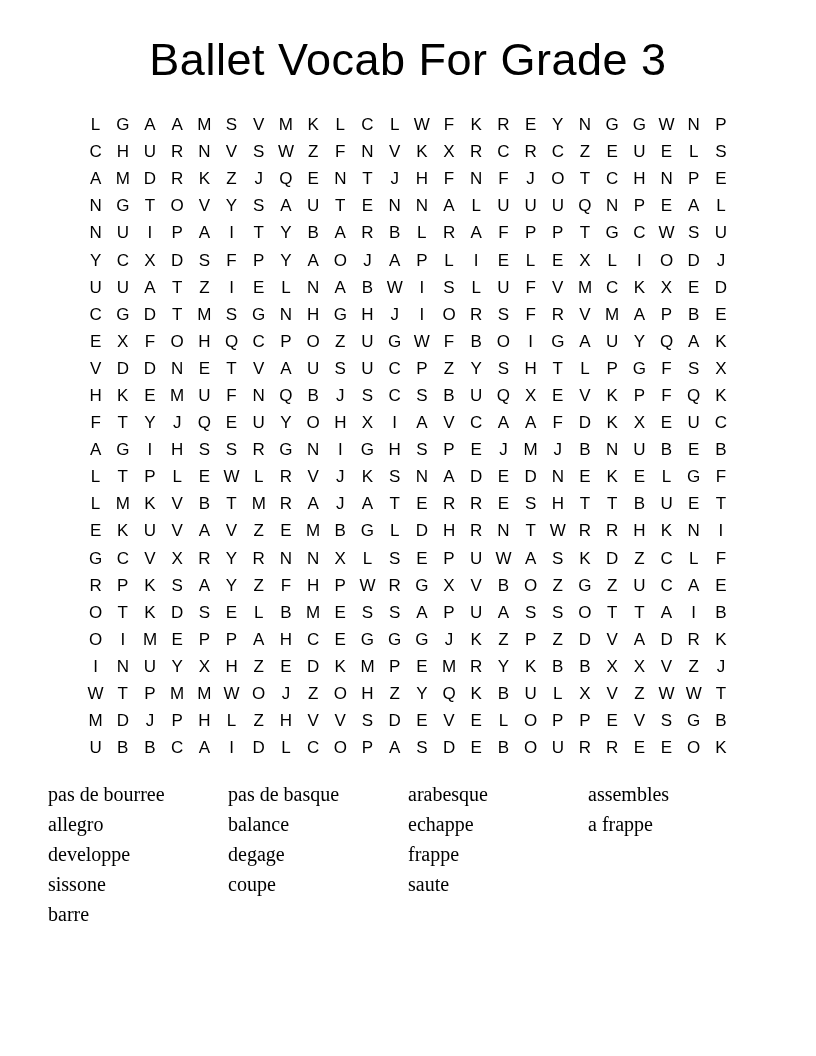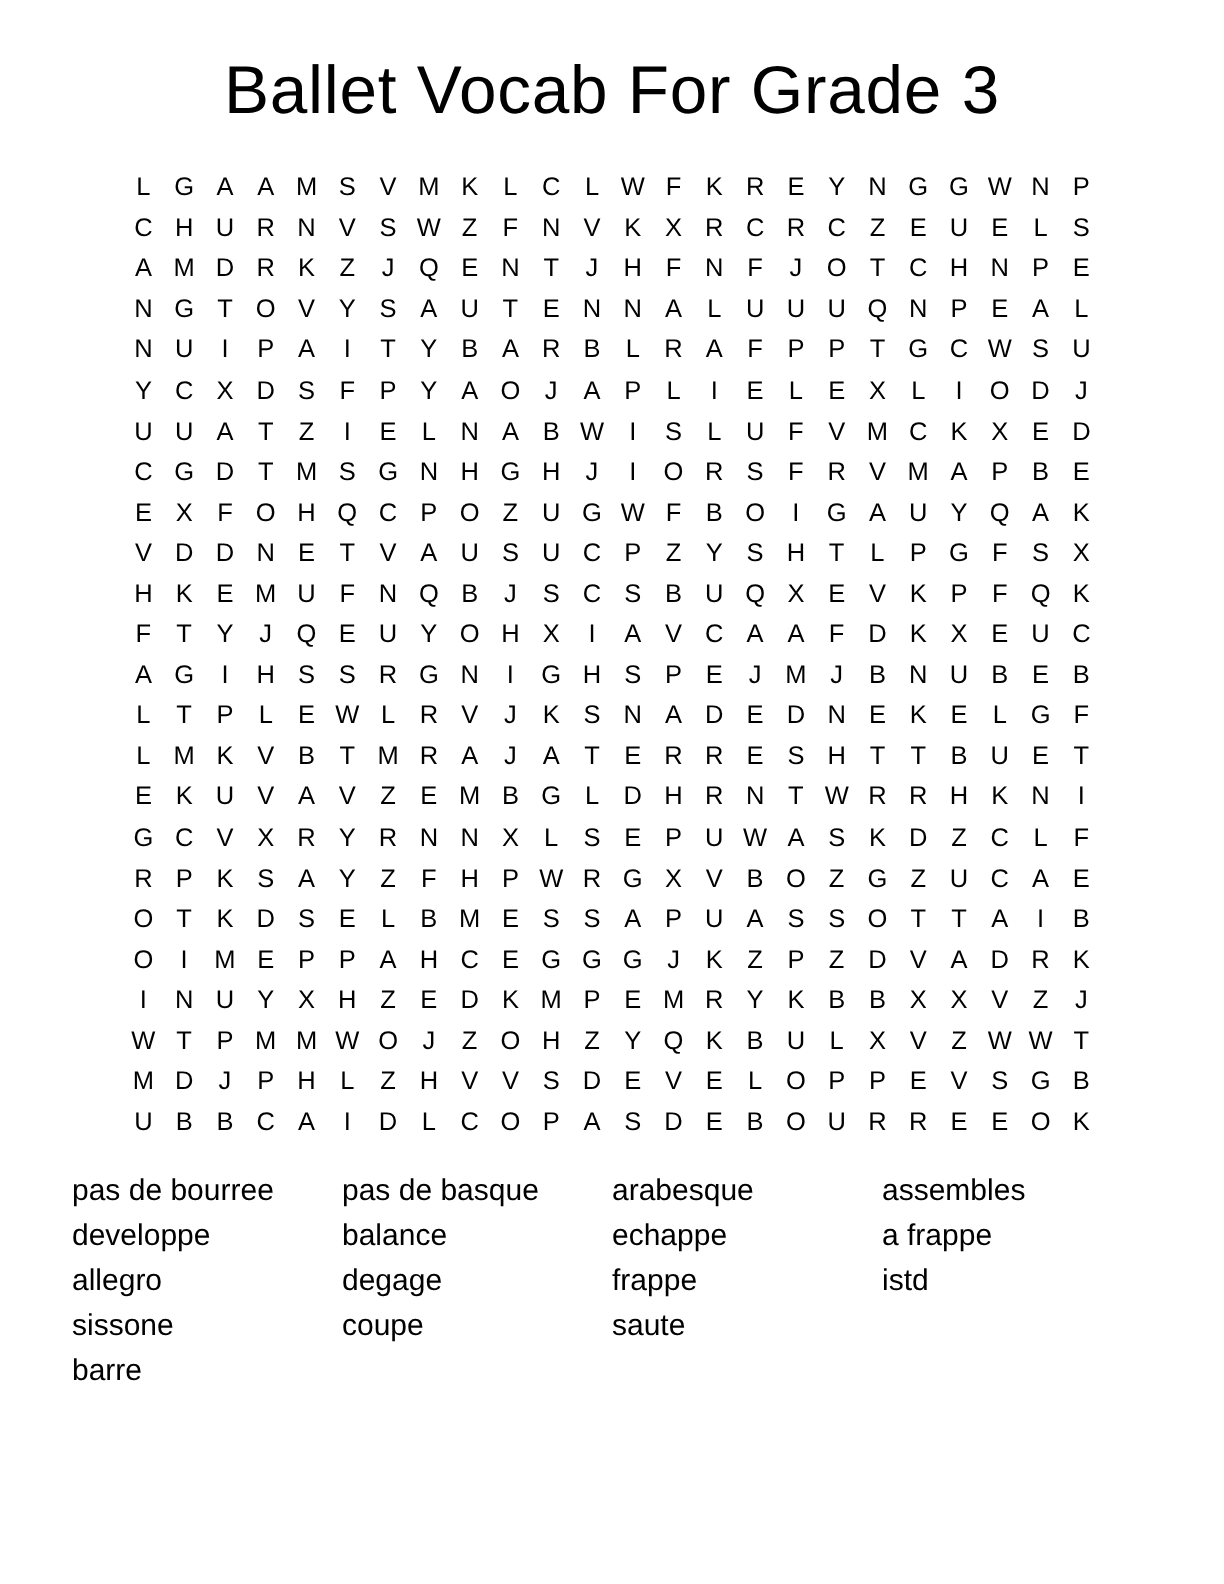--- a/index.html
+++ b/index.html
@@ -48,20 +48,21 @@
     line-height: 1;
   }
   .words {
     position: absolute;
     left: 48px;
     top: 780px;
     width: 740px;
     display: grid;
     grid-template-columns: 180px 180px 180px 180px;
     align-items: start;
+    font-family: Liberation Serif, serif;
   }
   .word-col {
     display: block;
   }
   .word {
     font-size: 20px;
     line-height: 29.9px;
     white-space: nowrap;
   }
 </style>
@@ -644,36 +645,35 @@
       <span class="cell">R</span>
       <span class="cell">R</span>
       <span class="cell">E</span>
       <span class="cell">E</span>
       <span class="cell">O</span>
       <span class="cell">K</span>
     </div>
   <div class="words" id="words">
       <div class="word-col">
         <div class="word">pas de bourree</div>
+        <div class="word">allegro</div>
         <div class="word">developpe</div>
-        <div class="word">allegro</div>
         <div class="word">sissone</div>
         <div class="word">barre</div>
       </div>
       <div class="word-col">
         <div class="word">pas de basque</div>
         <div class="word">balance</div>
         <div class="word">degage</div>
         <div class="word">coupe</div>
       </div>
       <div class="word-col">
         <div class="word">arabesque</div>
         <div class="word">echappe</div>
         <div class="word">frappe</div>
         <div class="word">saute</div>
       </div>
       <div class="word-col">
         <div class="word">assembles</div>
         <div class="word">a frappe</div>
-        <div class="word">istd</div>
       </div>
     </div>
 </div>
 
 </body></html>

